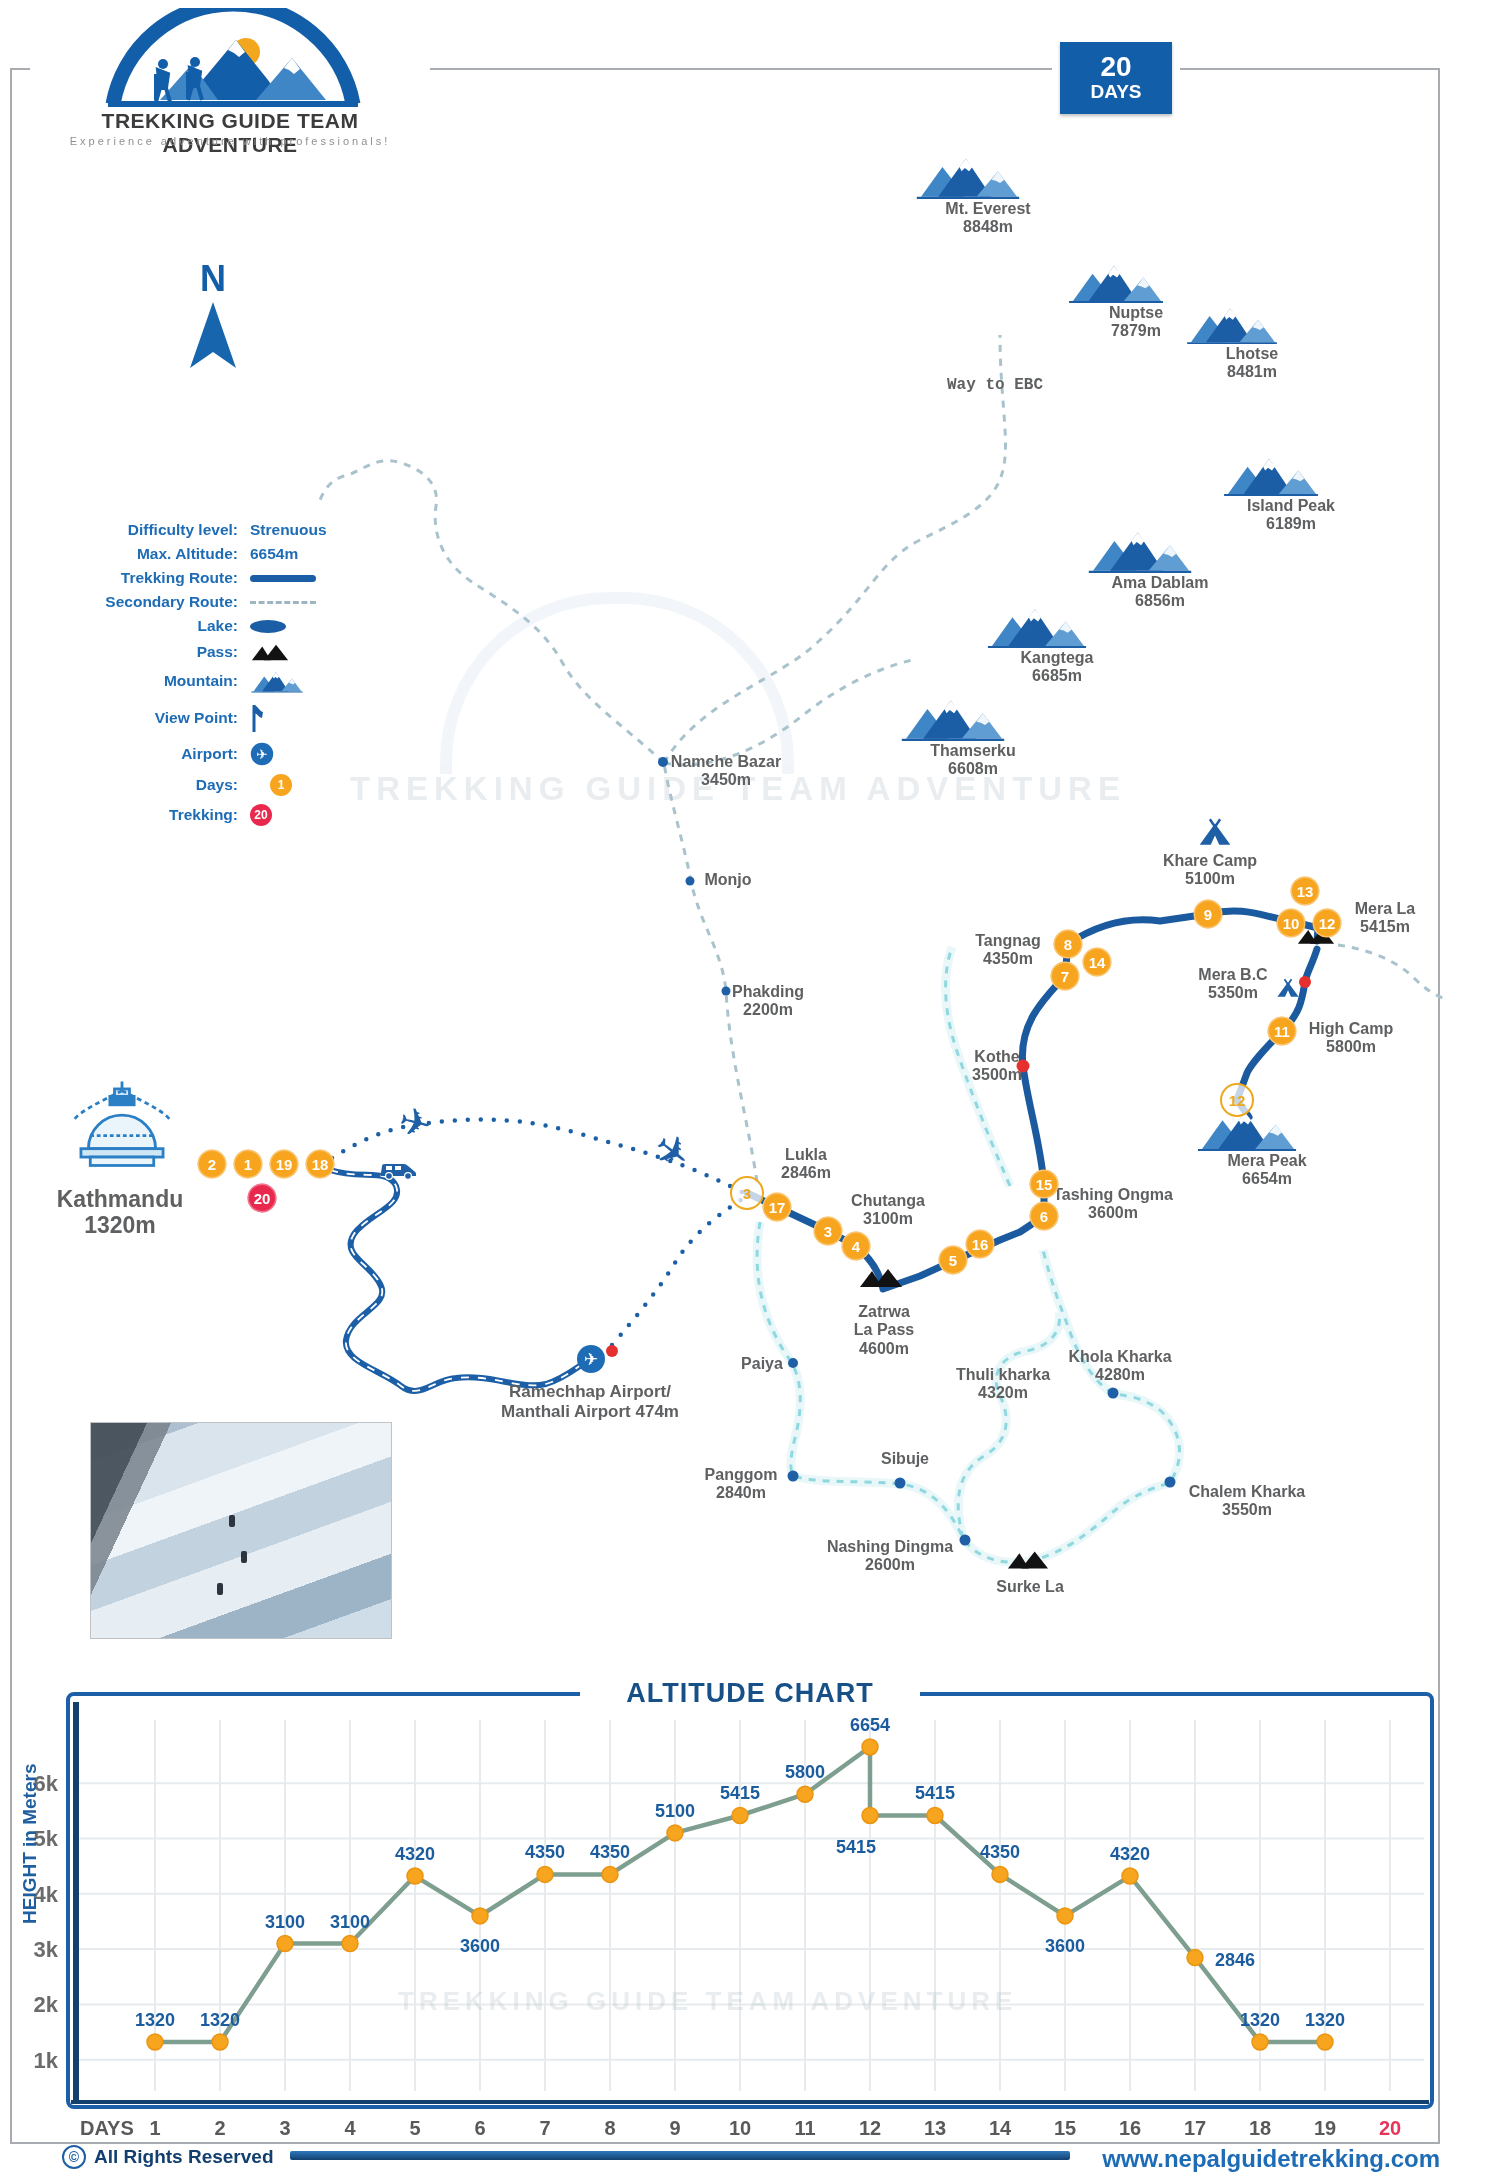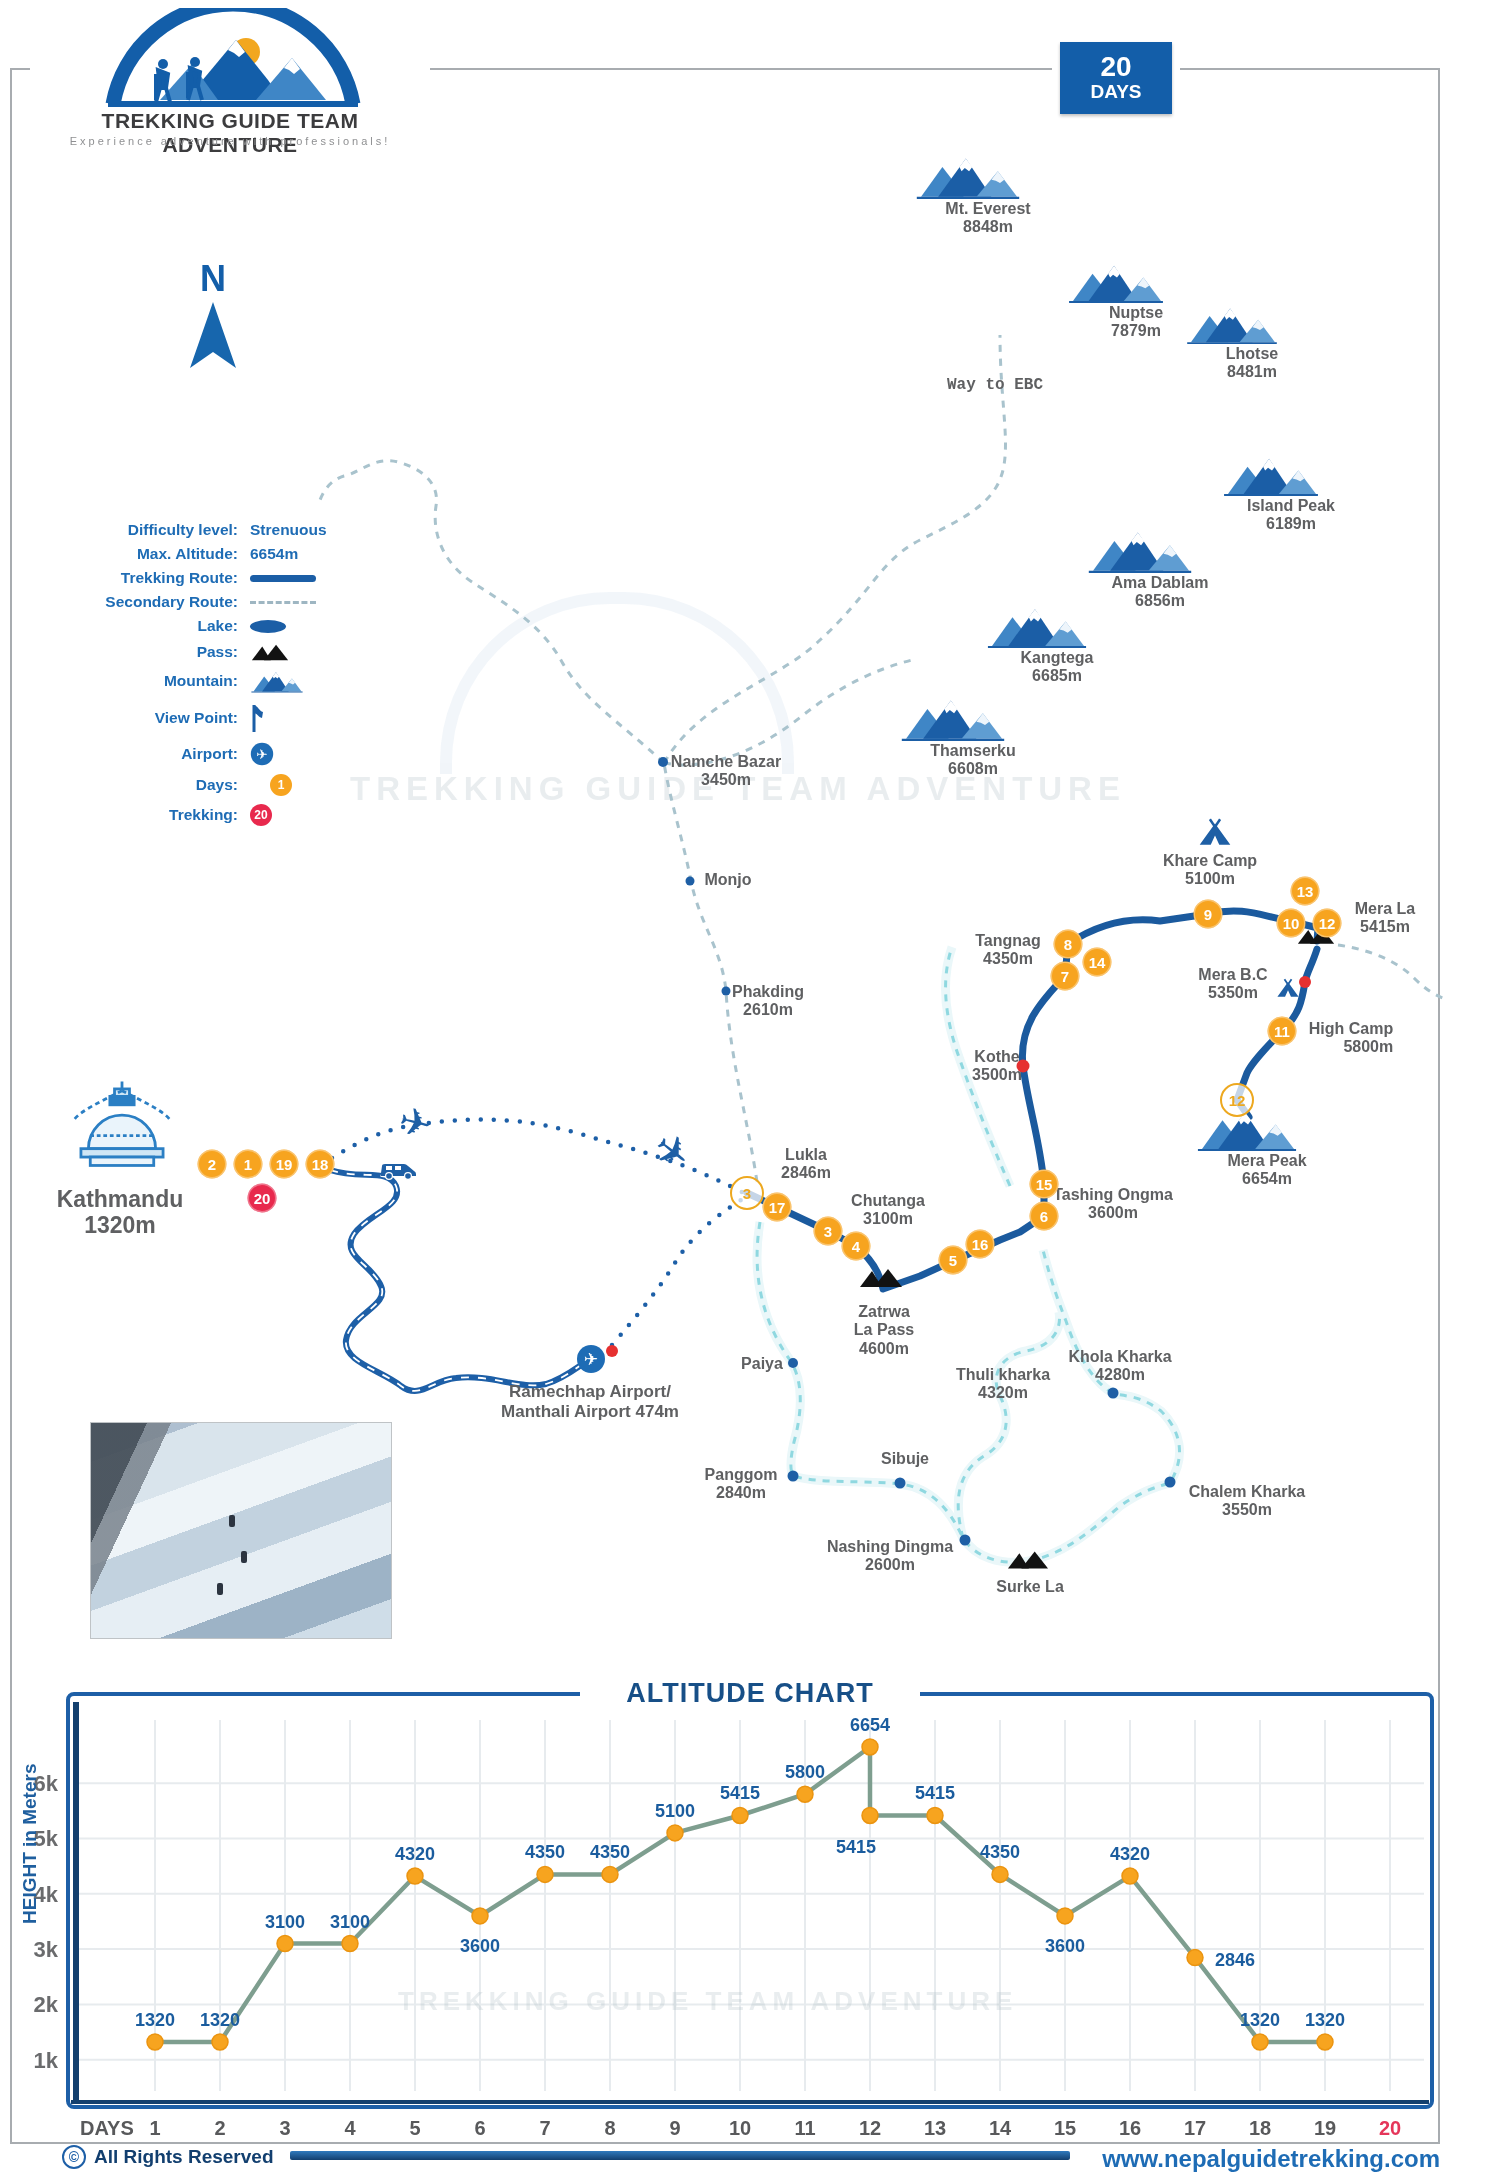--- a/index.html
+++ b/index.html
@@ -341,21 +341,21 @@
       </div>
       <div class="place" style="left: 726px; top: 753px;">
         <div>Namche Bazar</div>
         <div>3450m</div>
       </div>
       <div class="place" style="left: 728px; top: 871px;">
         <div>Monjo</div>
       </div>
       <div class="place" style="left: 768px; top: 983px;">
         <div>Phakding</div>
-        <div>2610m</div>
+        <div>2200m</div>
       </div>
       <div class="place" style="left: 806px; top: 1146px;">
         <div>Lukla</div>
         <div>2846m</div>
       </div>
       <div class="place" style="left: 888px; top: 1192px;">
         <div>Chutanga</div>
         <div>3100m</div>
       </div>
       <div class="place" style="left: 884px; top: 1303px;">
@@ -380,21 +380,21 @@
         <div>5100m</div>
       </div>
       <div class="place" style="left: 1385px; top: 900px;">
         <div>Mera La</div>
         <div>5415m</div>
       </div>
       <div class="place" style="left: 1233px; top: 966px;">
         <div>Mera B.C</div>
         <div>5350m</div>
       </div>
-      <div class="place" style="left: 1351px; top: 1020px; text-align: right;">
+      <div class="place" style="left: 1351px; top: 1020px;">
         <div>High Camp</div>
         <div>5800m</div>
       </div>
       <div class="place" style="left: 1113px; top: 1186px;">
         <div>Tashing Ongma</div>
         <div>3600m</div>
       </div>
       <div class="place" style="left: 1120px; top: 1348px;">
         <div>Khola Kharka</div>
         <div>4280m</div>

